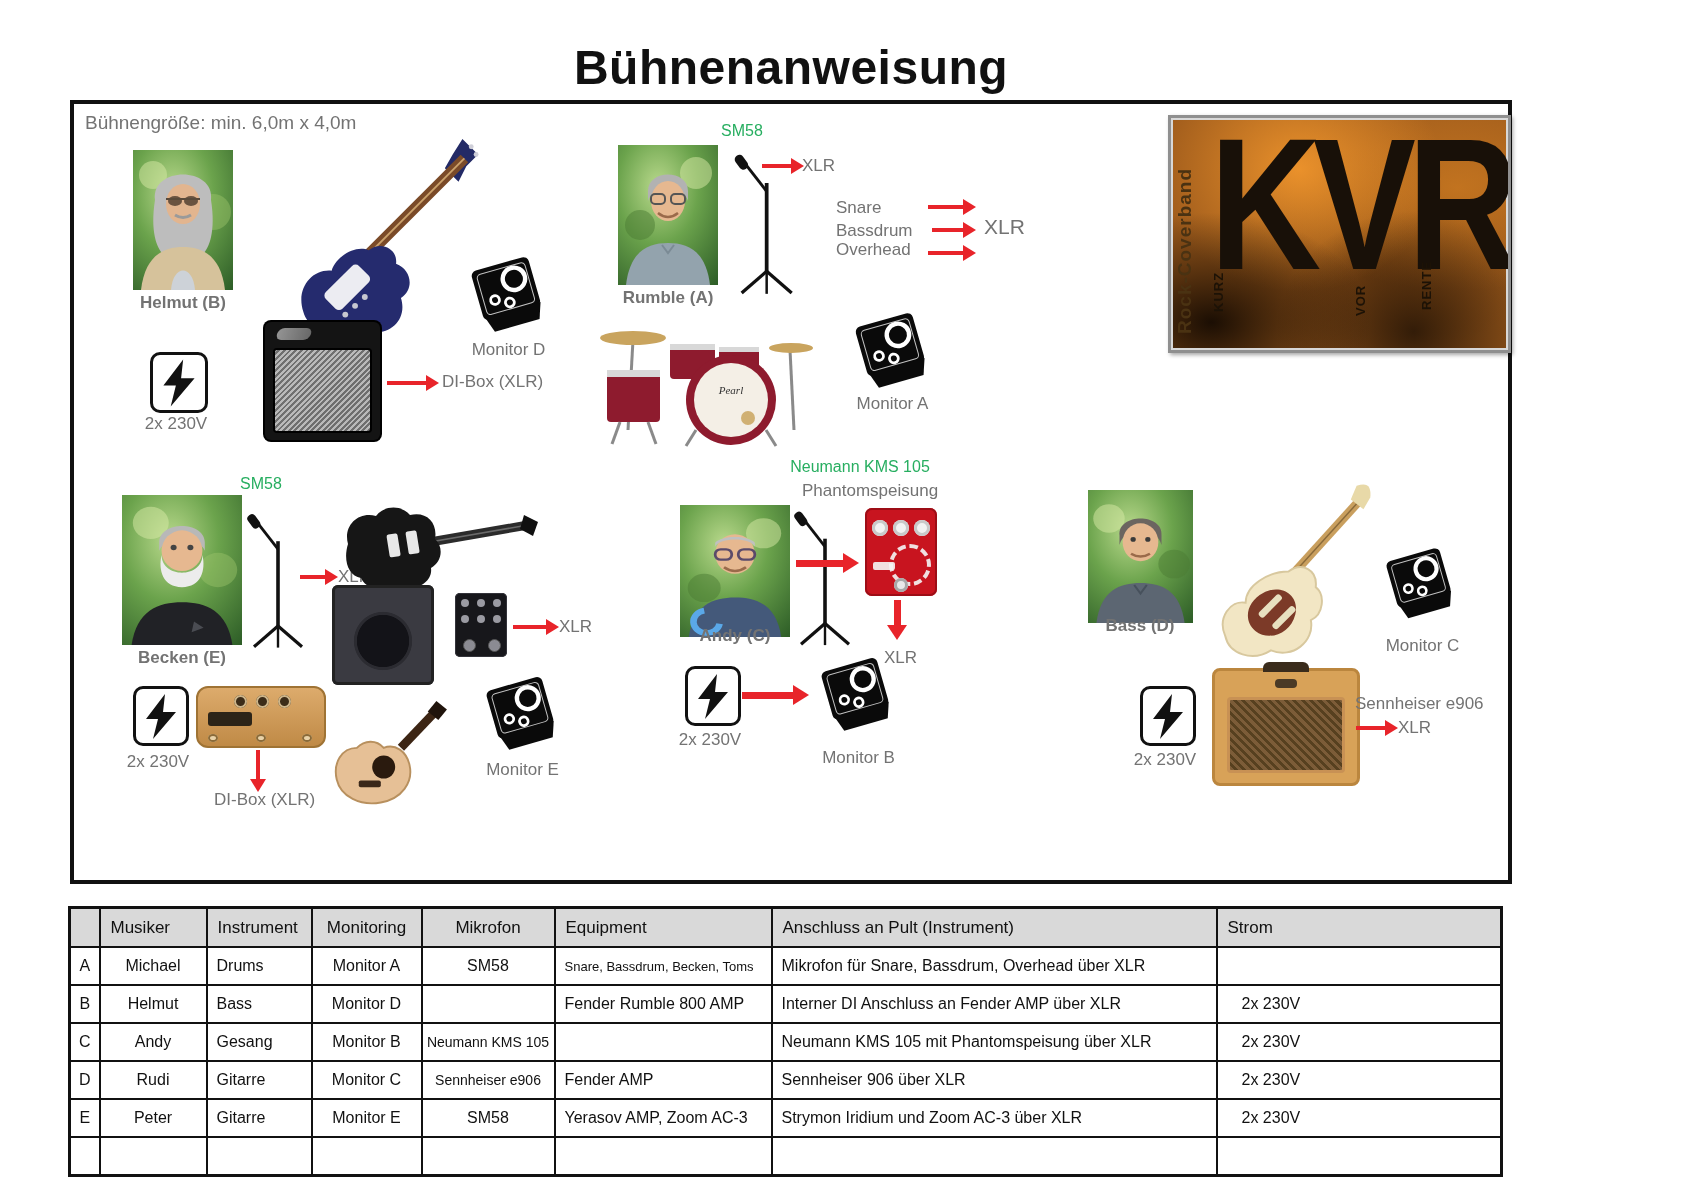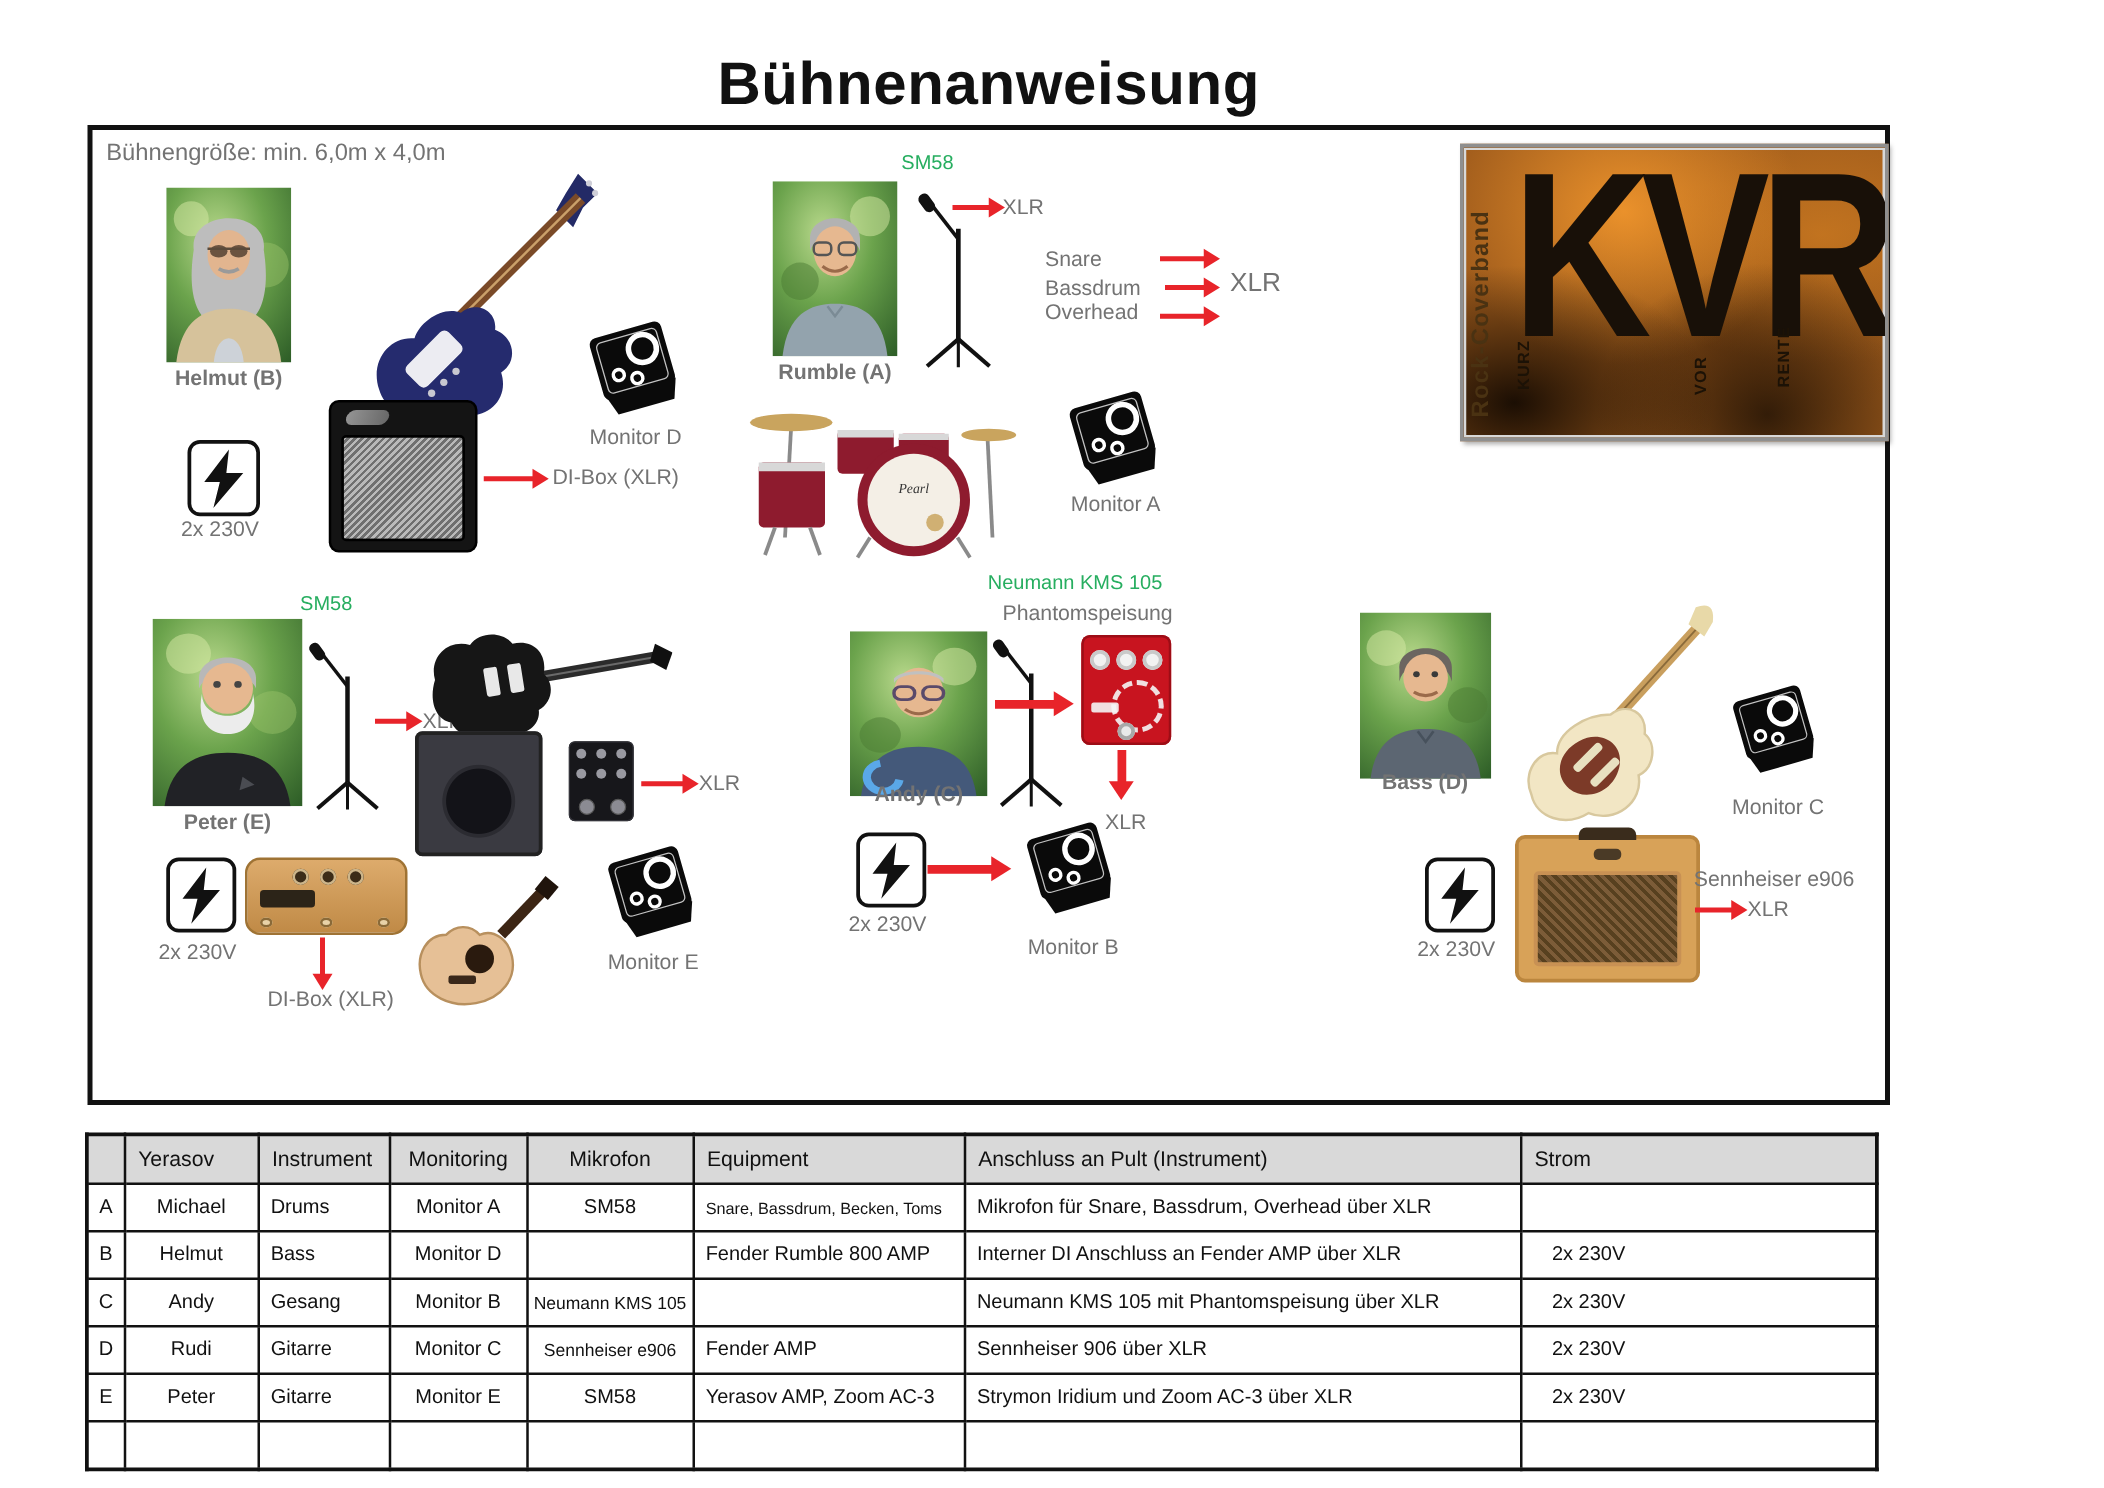--- a/index.html
+++ b/index.html
@@ -243,21 +243,21 @@
     <circle cx="24" cy="26" r="15" fill="#d8eaa6" opacity=".5"></circle>
       <circle cx="80" cy="70" r="16" fill="#9cc46a" opacity=".45"></circle>
     <path d="M31,44 C32,24 68,24 69,44 L69,52 C64,38 36,38 31,52 Z" fill="#b8b8b8"></path>
     <ellipse cx="50" cy="52" rx="17" ry="19" fill="#e6b890"></ellipse>
     <path d="M33,56 C33,78 67,78 67,56 C70,70 66,86 50,86 C34,86 30,70 33,56 Z" fill="#ececec"></path>
     <circle cx="43" cy="49" r="2.5" fill="#444"></circle>
       <circle cx="57" cy="49" r="2.5" fill="#444"></circle>
     <path d="M8,140 C12,108 30,100 50,100 C70,100 88,108 92,140 Z" fill="#212226"></path>
     <path d="M60,118 l8,6 -10,4 z" fill="#4a4c52"></path>
   </svg>
-  <div class="lbl name c" style="left:122px;top:648px;width:120px">Peter (E)</div>
+  <div class="lbl name c" style="left:122px;top:648px;width:120px">Becken (E)</div>
 
   <svg class="icon" style="left:238px;top:498px;width:72px;height:168px" viewBox="0 0 90 170">
     <rect x="14" y="0" width="11" height="19" rx="5" fill="#111" transform="rotate(-36 19 9)"></rect>
     <line x1="50" y1="44" x2="22" y2="8" stroke="#111" stroke-width="3.5"></line>
     <line x1="50" y1="34" x2="50" y2="140" stroke="#111" stroke-width="4.5"></line>
     <line x1="50" y1="140" x2="20" y2="166" stroke="#111" stroke-width="4"></line>
     <line x1="50" y1="140" x2="80" y2="166" stroke="#111" stroke-width="4"></line>
     <line x1="50" y1="140" x2="50" y2="167" stroke="#111" stroke-width="3"></line>
   </svg>
   <div class="arr" style="left:300px;top:575px;width:26px"></div>
@@ -442,21 +442,21 @@
         <col style="width:105px">
         <col style="width:110px">
       <col style="width:133px">
         <col style="width:217px">
         <col style="width:445px">
         <col style="width:285px">
     </colgroup>
     <thead>
         <tr>
           <th class="c0"></th>
-          <th class="c1">Yerasov</th>
+          <th class="c1">Musiker</th>
           <th class="c2">Instrument</th>
           <th class="c3">Monitoring</th>
           <th class="c4">Mikrofon</th>
           <th class="c5">Equipment</th>
           <th class="c6">Anschluss an Pult (Instrument)</th>
           <th class="c7">Strom</th>
         </tr>
       </thead>
     <tbody>
         <tr>

